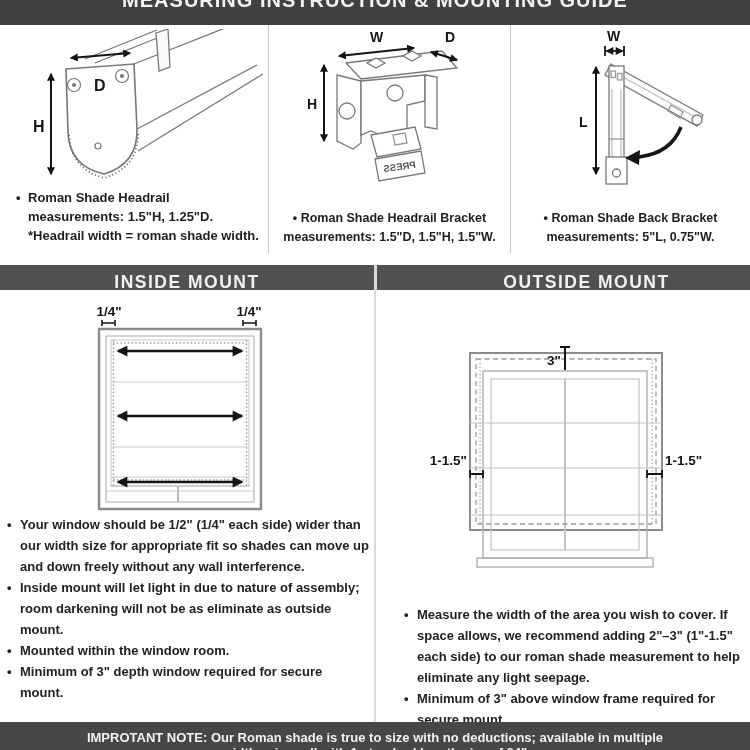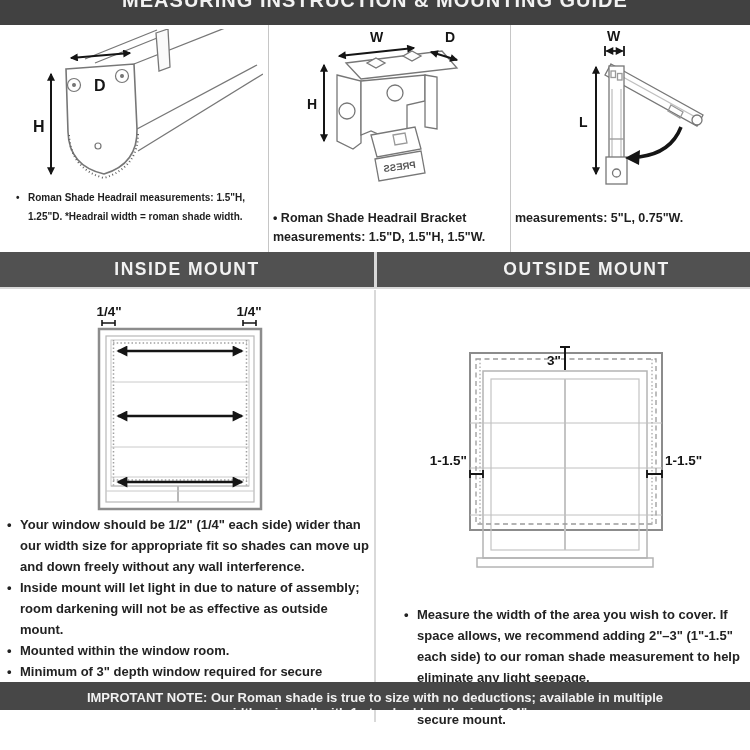--- a/index.html
+++ b/index.html
@@ -10,46 +10,46 @@
   
   .top-banner {
     position:absolute; left:0; top:0; width:750px; height:42px;
     background:#414141; overflow:hidden;
   }
   .top-banner .title {
     margin-top:-11px; text-align:center; font-size:20px; font-weight:bold;
     letter-spacing:1px; color:#f2f2f2; white-space:nowrap;
   }
   .bottom-banner {
-    position:absolute; left:0; top:682px; width:750px; height:28px;
+    position:absolute; left:0; top:722px; width:750px; height:28px;
     background:#474747; overflow:hidden; text-align:center;
   }
   .bottom-banner .bline {
     color:#f2f2f2; font-size:13px; font-weight:bold; line-height:15px; white-space:nowrap;
   }
   .bottom-banner .bline.first { margin-top:8px; }
   
   .panels { position:absolute; left:0; top:25px; width:750px; height:228px; background:#fff; }
   .panel { position:absolute; top:0; height:228px; }
   .panel.p1 { left:0;   width:268px; border-right:1px solid #c6c6c6; }
   .panel.p2 { left:269px; width:241px; border-right:1px solid #c6c6c6; }
   .panel.p3 { left:511px; width:239px; }
   .caption-left {
     position:absolute; left:14px; top:163px; width:238px;
-    font-size:10px; font-weight:bold; line-height:19px;
+    font-size:13px; font-weight:bold; line-height:19px;
     padding-left:14px;
   }
   .caption-left::before { content:"•"; position:absolute; left:2px; }
   .caption-center {
-    position:absolute; left:4px; right:4px; top:184px; text-align:left;
+    position:absolute; left:4px; right:4px; top:184px; text-align:center;
     font-size:12.5px; font-weight:bold; line-height:19px;
   }
   .caption-center .line1::before { content:"• "; }
   
-  .bars { position:absolute; left:0; top:252px; width:750px; height:35px; background:#d9d9d9; border-bottom:2px solid #d9d9d9; }
+  .bars { position:absolute; left:0; top:265px; width:750px; height:35px; background:#d9d9d9; border-bottom:2px solid #d9d9d9; }
   .bar {
     position:absolute; top:0; height:35px; background:#515151;
     display:flex; align-items:center; justify-content:center;
     color:#f2f2f2; font-size:17.5px; font-weight:bold; letter-spacing:1.5px; white-space:nowrap;
   }
   .bar.left  { left:0;   width:374px; }
   .bar.right { left:377px; width:419px; }
   
   .mount { position:absolute; left:0; top:290px; width:750px; height:432px; background:#fff; }
   .vdivider { position:absolute; left:374px; top:0; width:2px; height:432px; background:#d9d9d9; }
@@ -162,20 +162,21 @@
         <g stroke="#151515" stroke-width="1.8">
           <line x1="84" y1="17" x2="84" y2="27"></line>
           <line x1="103" y1="17" x2="103" y2="27"></line>
         </g>
         <line x1="85.5" y1="22" x2="101.5" y2="22" stroke="#151515" stroke-width="1.8" marker-start="url(#ahS)" marker-end="url(#ahS)"></line>
         <line x1="75" y1="38" x2="75" y2="145" stroke="#151515" stroke-width="2" marker-start="url(#ahS)" marker-end="url(#ahS)"></line>
         <text x="86" y="12" font-size="14" font-weight="bold" fill="#151515">W</text>
         <text x="58" y="98" font-size="14" font-weight="bold" fill="#151515">L</text>
       </svg>
       <div class="caption-center">
+        <div class="line1">Roman Shade Back Bracket</div>
         <div class="line2">measurements: 5"L, 0.75"W.</div>
       </div>
     </div>
   </div>
 
   <div class="bars">
     <div class="bar left">INSIDE MOUNT</div>
     <div class="bar right">OUTSIDE MOUNT</div>
   </div>
 
@@ -208,21 +209,21 @@
           <line x1="100" y1="199" x2="248" y2="199" stroke="#c8c8c8" stroke-width="1"></line>
         </g>
         <g stroke="#151515" stroke-width="2.6">
           <line x1="112" y1="59" x2="236" y2="59" marker-start="url(#ahL)" marker-end="url(#ahL)"></line>
           <line x1="112" y1="124" x2="236" y2="124" marker-start="url(#ahL)" marker-end="url(#ahL)"></line>
           <line x1="112" y1="190" x2="236" y2="190" marker-start="url(#ahL)" marker-end="url(#ahL)"></line>
         </g>
       </svg>
       <ul class="bullets">
         <li>Your window should be 1/2" (1/4" each side) wider than our width size for appropriate fit so shades can move up and down freely without any wall interference.</li>
-        <li>Inside mount will let light in due to nature of assembly; room darkening will not be as effective as outside mount.</li>
+        <li>Inside mount will let light in due to nature of assembly; room darkening will not be as eliminate as outside mount.</li>
         <li>Mounted within the window room.</li>
         <li>Minimum of 3" depth window required for secure mount.</li>
       </ul>
     </div>
 
     <div class="col right">
       <svg width="365" height="300" viewBox="0 0 365 300" style="position:absolute;left:4px;top:3px">
         <rect x="90" y="60" width="192" height="177" fill="#fff" stroke="#8c8c8c" stroke-width="2"></rect>
         <g fill="none">
           <rect x="103" y="78" width="164" height="187" stroke="#b4b4b4" stroke-width="1.5"></rect>

